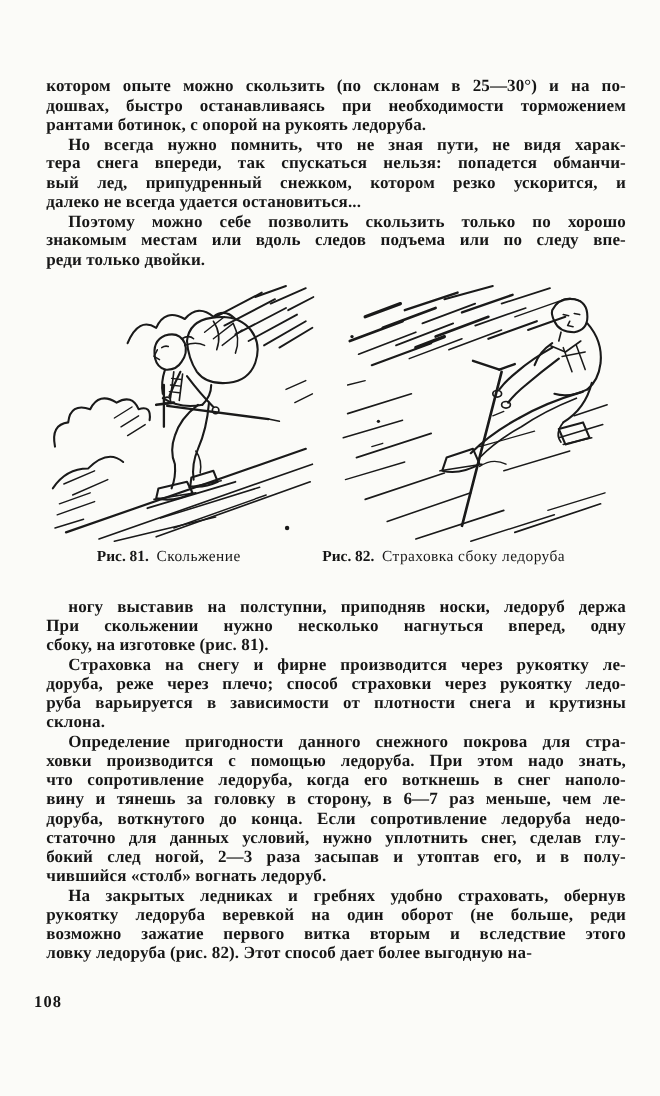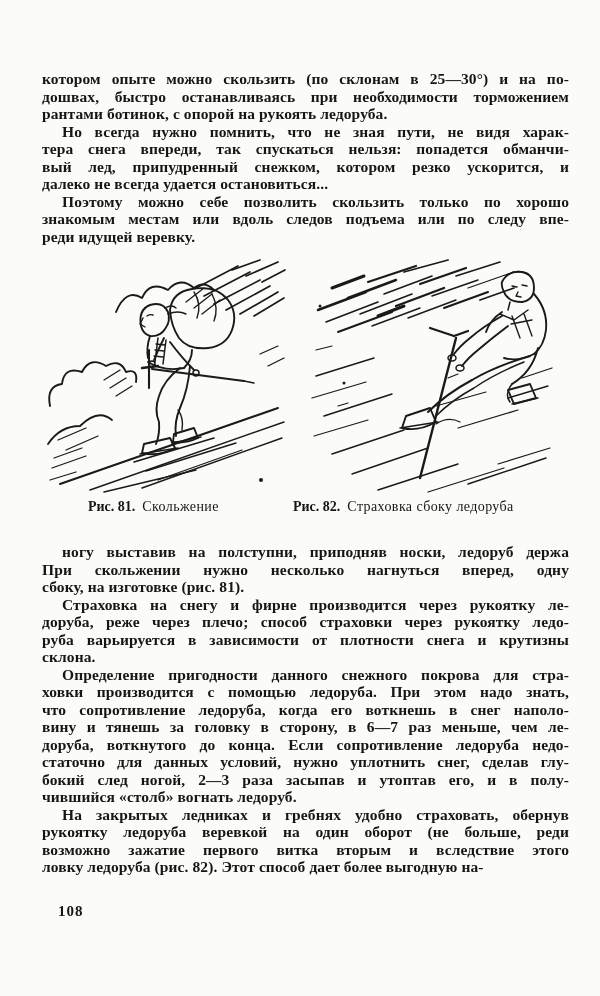--- a/index.html
+++ b/index.html
@@ -38,21 +38,21 @@
   .cap-label{font-weight:700;margin-right:7px;}
   .cap-text{font-weight:400;letter-spacing:0.4px;}
   #caption-81{left:88px;}
   #caption-82{left:293px;text-align:center;}
   .fig{position:absolute;}
   #fig81{left:46px;top:258px;}
   #fig82{left:308px;top:258px;}
   .fig svg{display:block;}
   .pageno{
     position:absolute;
-    left:58px;top:903px;
+    left:31px;top:903px;
     font-size:15px;font-weight:700;letter-spacing:1px;
   }
 </style>
 </head>
 <body>
 
 <div class="page">
 
   <div class="textblock" id="text-top">
       <div class="para">
@@ -62,21 +62,21 @@
       </div>
       <div class="para indent">
         <div class="line">Но всегда нужно помнить, что не зная пути, не видя харак-</div>
         <div class="line">тера снега впереди, так спускаться нельзя: попадется обманчи-</div>
         <div class="line">вый лед, припудренный снежком, котором резко ускорится, и</div>
         <div class="line last">далеко не всегда удается остановиться...</div>
       </div>
       <div class="para indent">
         <div class="line">Поэтому можно себе позволить скользить только по хорошо</div>
         <div class="line">знакомым местам или вдоль следов подъема или по следу впе-</div>
-        <div class="line last">реди идущей веревку.</div>
+        <div class="line last">реди только двойки.</div>
       </div>
     </div>
 
   <div class="fig" id="fig81">
     <svg width="240" height="235" viewBox="0 0 240 235" fill="none" stroke="#1a1a1a" stroke-width="1.7" stroke-linecap="round" stroke-linejoin="round">
       <g>
         <path d="M150 30 L192 8"></path>
           <path d="M158 38 L204 14"></path>
           <path d="M168 46 L214 22"></path>
         <path d="M180 52 L224 28"></path>

